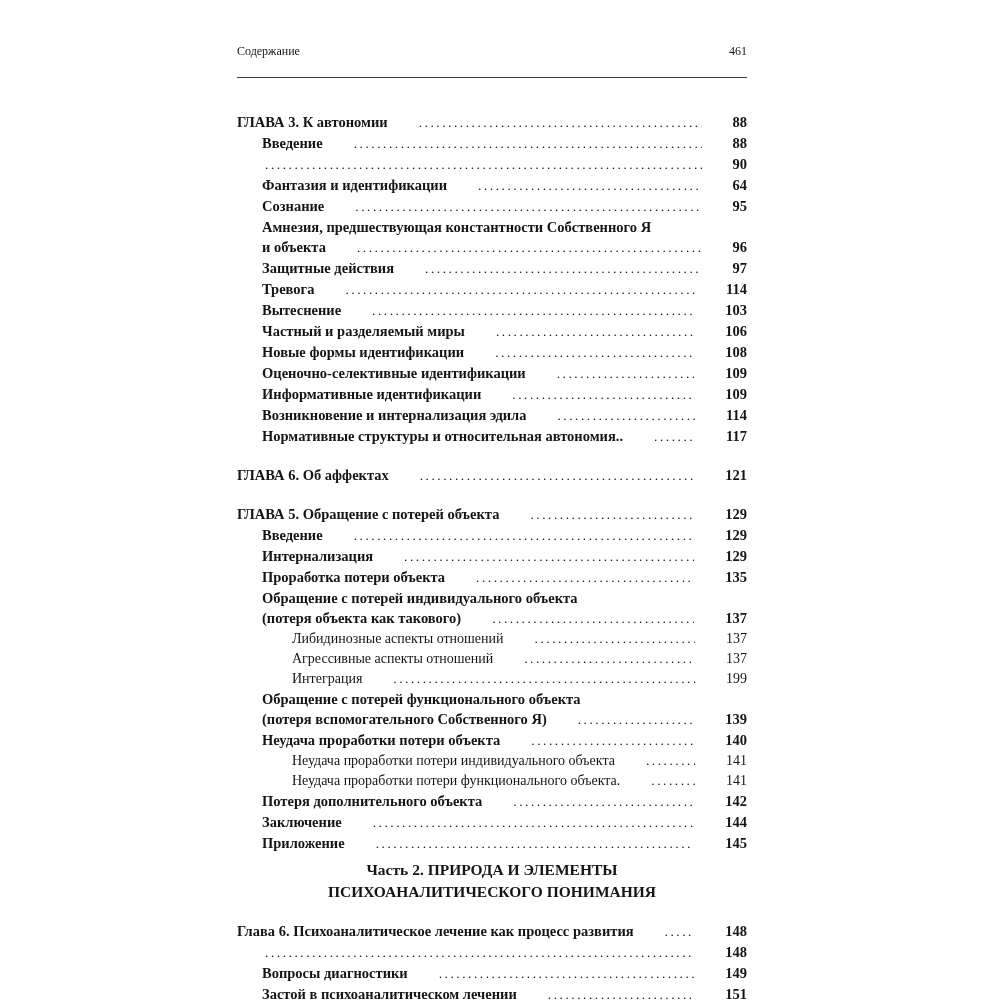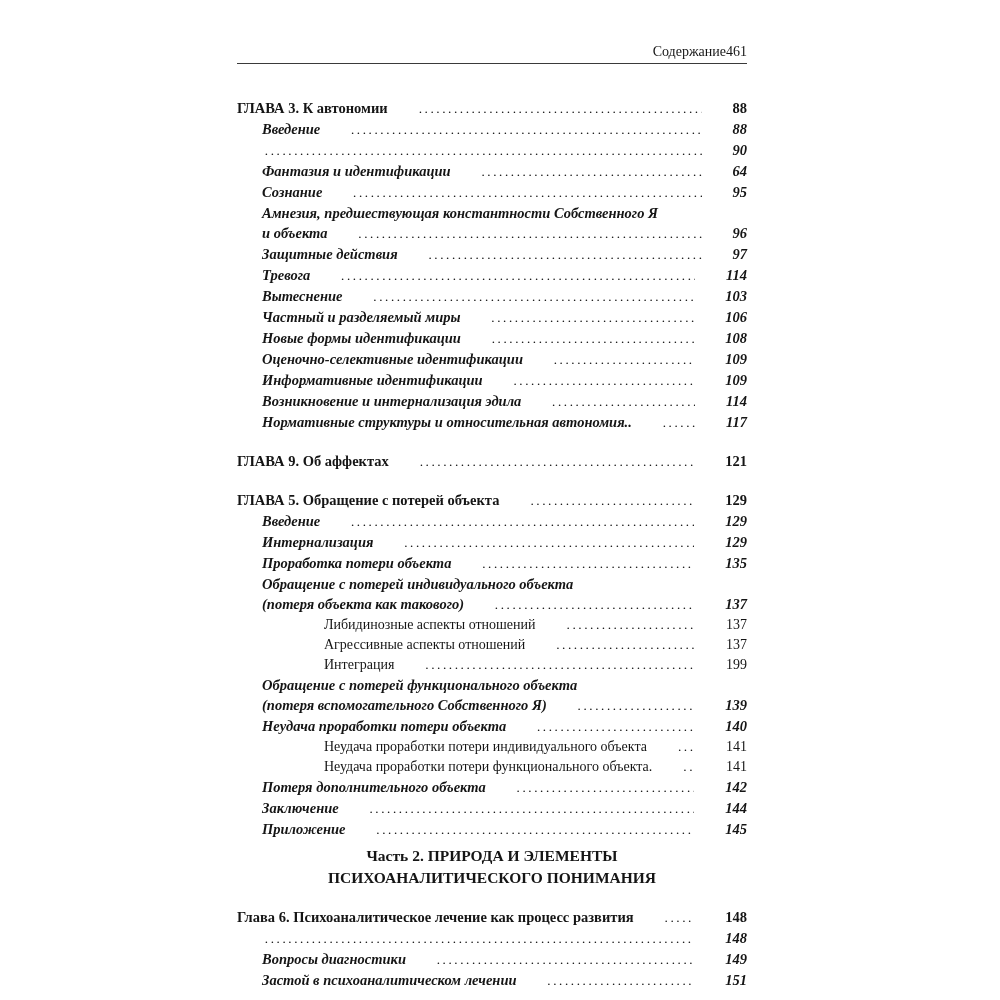--- a/index.html
+++ b/index.html
@@ -3,28 +3,28 @@
 <meta charset="utf-8">
 <style>
   html,body{margin:0;padding:0;}
   body{
     width:1000px;height:1000px;background:#ffffff;
     font-family:"Liberation Serif","DejaVu Serif",serif;
     color:#151515;
   }
   .page{position:relative;width:1000px;height:1000px;background:#ffffff;overflow:hidden;}
   .content{position:absolute;left:237px;top:44px;width:510px;}
-  .header{display:flex;justify-content:flex-end;align-items:baseline;
-    font-size:14px;padding-bottom:3px;border-bottom:1px solid #3a3a3a;}
+  .header{display:flex;justify-content:space-between;align-items:baseline;
+    font-size:12px;padding-bottom:18px;border-bottom:1px solid #3a3a3a;}
   .toc{margin-top:34px;}
   .entry{font-size:14.5px;line-height:20px;}
   .entry.b{font-weight:bold;}
   .lvl0{margin-left:0;}
-  .lvl1{margin-left:25px;font-style:italic;}
-  .lvl2{margin-left:87px;font-size:14px;}
+  .lvl1{margin-left:25px;}
+  .lvl2{margin-left:55px;font-size:14px;}
   .gap{margin-top:18px;}
   .line{white-space:nowrap;gap:28px;}
   .line.last{display:flex;align-items:baseline;}
   .t{white-space:nowrap;}
   .dots{flex:1 1 auto;min-width:8px;overflow:hidden;white-space:nowrap;
     margin:0 3px;letter-spacing:2.5px;font-weight:normal;font-size:13.5px;}
   .pg{white-space:nowrap;}
   .heading{text-align:center;font-weight:bold;font-size:15.5px;line-height:22px;
     margin-top:5px;margin-bottom:18px;}
 </style>
@@ -138,21 +138,21 @@
         </div>
         <div class="entry lvl1 b">
           <div class="line last">
             <span class="t">Нормативные структуры и относительная автономия..</span>
             <span class="dots">....................................................................................................................................................................................</span>
             <span class="pg">117</span>
           </div>
         </div>
         <div class="entry lvl0 b gap">
           <div class="line last">
-            <span class="t">ГЛАВА 9. Об аффектах</span>
+            <span class="t">ГЛАВА 6. Об аффектах</span>
             <span class="dots">....................................................................................................................................................................................</span>
             <span class="pg">121</span>
           </div>
         </div>
         <div class="entry lvl0 b gap">
           <div class="line last">
             <span class="t">ГЛАВА 5. Обращение с потерей объекта</span>
             <span class="dots">....................................................................................................................................................................................</span>
             <span class="pg">129</span>
           </div>

